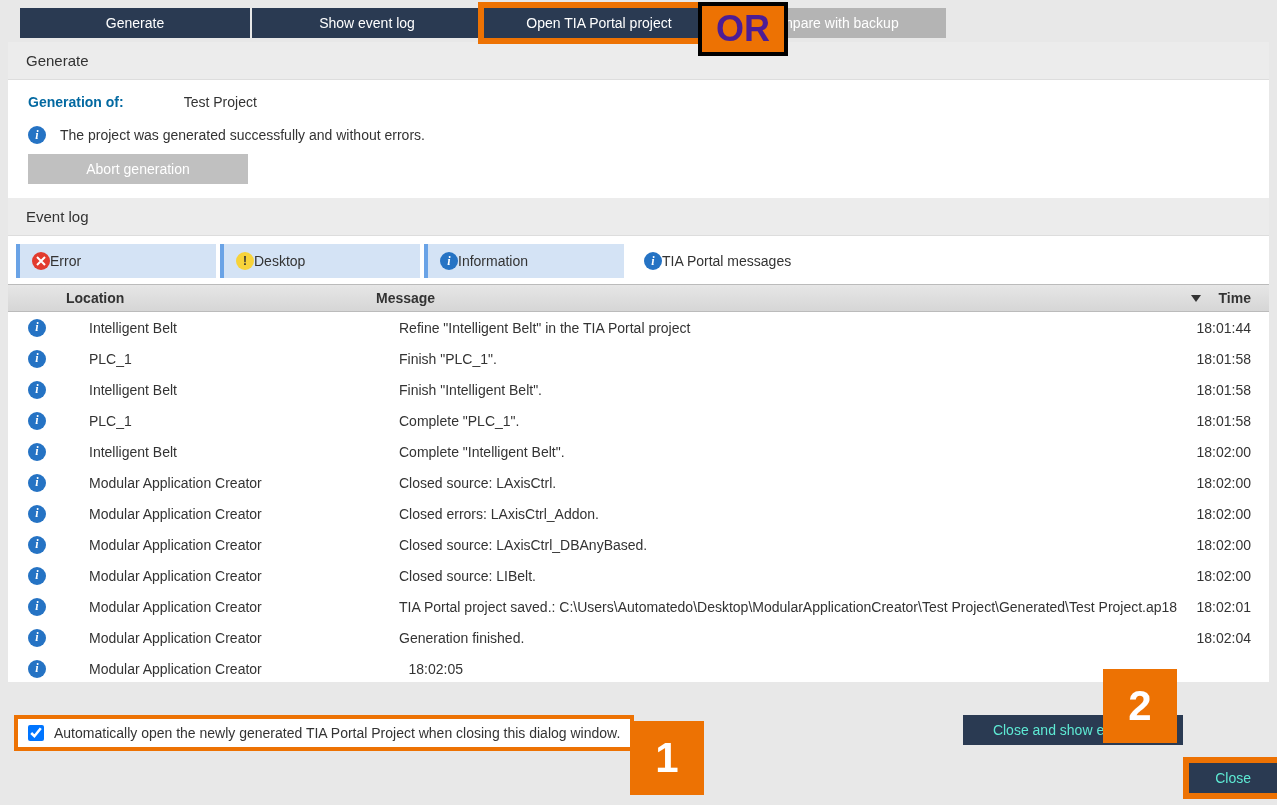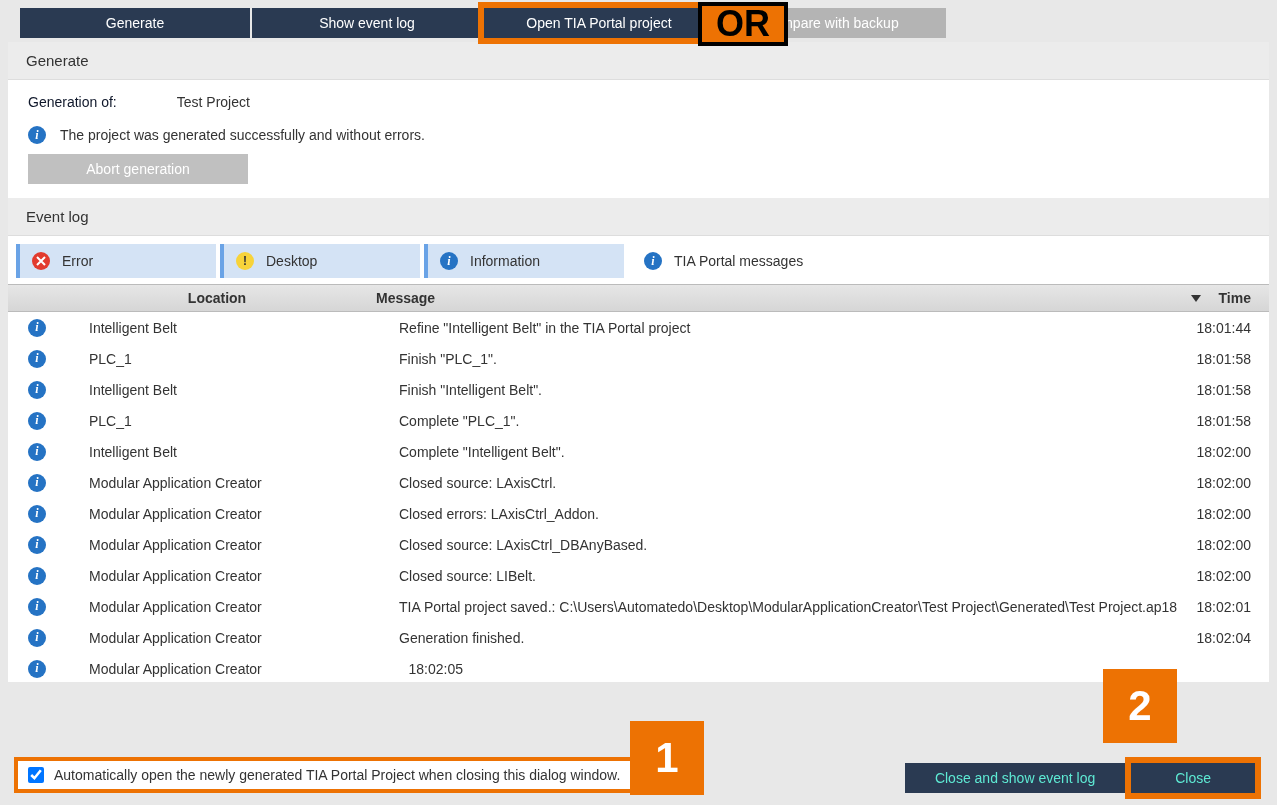--- a/index.html
+++ b/index.html
@@ -40,54 +40,54 @@
     }
     .main-white {
       background: #fff;
       margin: 0 8px;
     }
     .generate-body {
       padding: 14px 20px 14px 20px;
       background: #fff;
     }
     .gen-row { display: flex; gap: 60px; align-items: center; margin-bottom: 16px; }
-    .gen-label { color: #0f172a; }
+    .gen-label { color: #0369a1; font-weight: bold; }
     .status-row { display: flex; align-items: center; gap: 14px; margin-bottom: 10px; }
     .abort-btn {
       display: inline-flex; align-items: center; justify-content: center;
       height: 30px; width: 220px;
       background: #c0c0c0; color: #fff;
     }
     .filter-row {
       display: flex;
       gap: 4px;
       padding: 8px 8px 6px 8px;
       background: #fff;
     }
     .filter-tab {
       flex: 0 0 200px;
       height: 34px;
       background: #d4e3f5;
       border-left: 4px solid #6aa3e6;
-      display: flex; align-items: center; gap: 12px;
+      display: flex; align-items: center; 
       padding-left: 12px;
       cursor: pointer;
     }
     .filter-tab.white { background: #fff; border-left: 4px solid #fff; }
     .table-header {
       display: flex;
       background: linear-gradient(#e6e6e6,#d6d6d6);
       border-top: 1px solid #bbb;
       border-bottom: 1px solid #bbb;
       height: 28px;
       align-items: center;
       font-weight: 600;
       color: #333;
     }
-    .col-loc { flex: 0 0 360px; padding-left: 58px; text-align: center; }
+    .col-loc { flex: 0 0 360px; padding-left: 58px; }
     .col-msg { flex: 1; padding-left: 8px; }
     .col-time { flex: 0 0 90px; display: flex; align-items: center; justify-content: flex-end; padding-right: 18px; gap: 18px;}
     .log-body {
       background: #fff;
       overflow-y: auto;
       height: 370px;
       position: relative;
     }
     .log-row {
       display: flex;
@@ -96,64 +96,64 @@
       color: #333;
     }
     .log-row .icon-cell { flex: 0 0 58px; display:flex; justify-content:center; }
     .log-row .loc-cell  { flex: 0 0 302px; margin-left: 23px; }
     .log-row .msg-cell  { flex: 1; padding-left: 8px; white-space: nowrap; overflow: hidden; text-overflow: ellipsis; }
     .log-row .time-cell { flex: 0 0 90px; text-align: right; padding-right: 18px; }
     .footer {
       position: absolute;
       bottom: 12px;
       left: 14px;
-      right: 22px;
-      display: flex;
-      align-items: flex-end;
+      right: 0;
+      display: flex;
+      align-items: flex-start;
       gap: 6px;
     }
     .auto-open {
       display: flex;
       align-items: center;
       gap: 10px;
       border: 4px solid #ed7203;
       padding: 6px 10px;
       background: #fff;
     }
     .auto-open input { width: 16px; height: 16px; }
     .footer-spacer { flex: 1; }
     .footer-btn {
       height: 30px;
       background: #2a3a52;
       color: #5eead4;
       display: flex; align-items: center; justify-content: center;
       padding: 0 30px;
       cursor: pointer;
     }
-    .footer-btn.close-hl { outline: 6px solid #ed7203; padding: 0 44px; margin-top: 48px; }
+    .footer-btn.close-hl { outline: 6px solid #ed7203; padding: 0 26px; margin-top: 48px; }
     
     .anno-square {
       position: absolute;
       background: #ed7203;
       color: #fff;
       font-size: 42px;
       font-weight: 600;
       display: flex;
       align-items: center;
       justify-content: center;
     }
     .anno-or {
       position: absolute;
       background: #ed7203;
-      color: #000000;
+      color: #4c1d95;
       font-size: 36px;
       font-weight: 700;
       display:flex;align-items:center;justify-content:center;
       border: 4px solid #000;
-      width: 90px; height: 44px;
+      width: 90px; height: 54px;
       top: 2px; left: 698px;
       z-index: 50;
     }
     
     .ic { width: 18px; height: 18px; display:inline-flex; align-items:center; justify-content:center; border-radius:50%; font-weight:bold; font-size:12px; color:#fff; }
     .ic-info { background:#2573c4; font-style: italic; font-family: Georgia, serif; }
     .ic-err  { background:#e23b2e; }
     .ic-warn { background:#f7d33a; color:#333; }
     .ic-err svg { width:10px; height:10px; }
     .tri-down { width:0;height:0;border-left:5px solid transparent;border-right:5px solid transparent;border-top:7px solid #333; }

